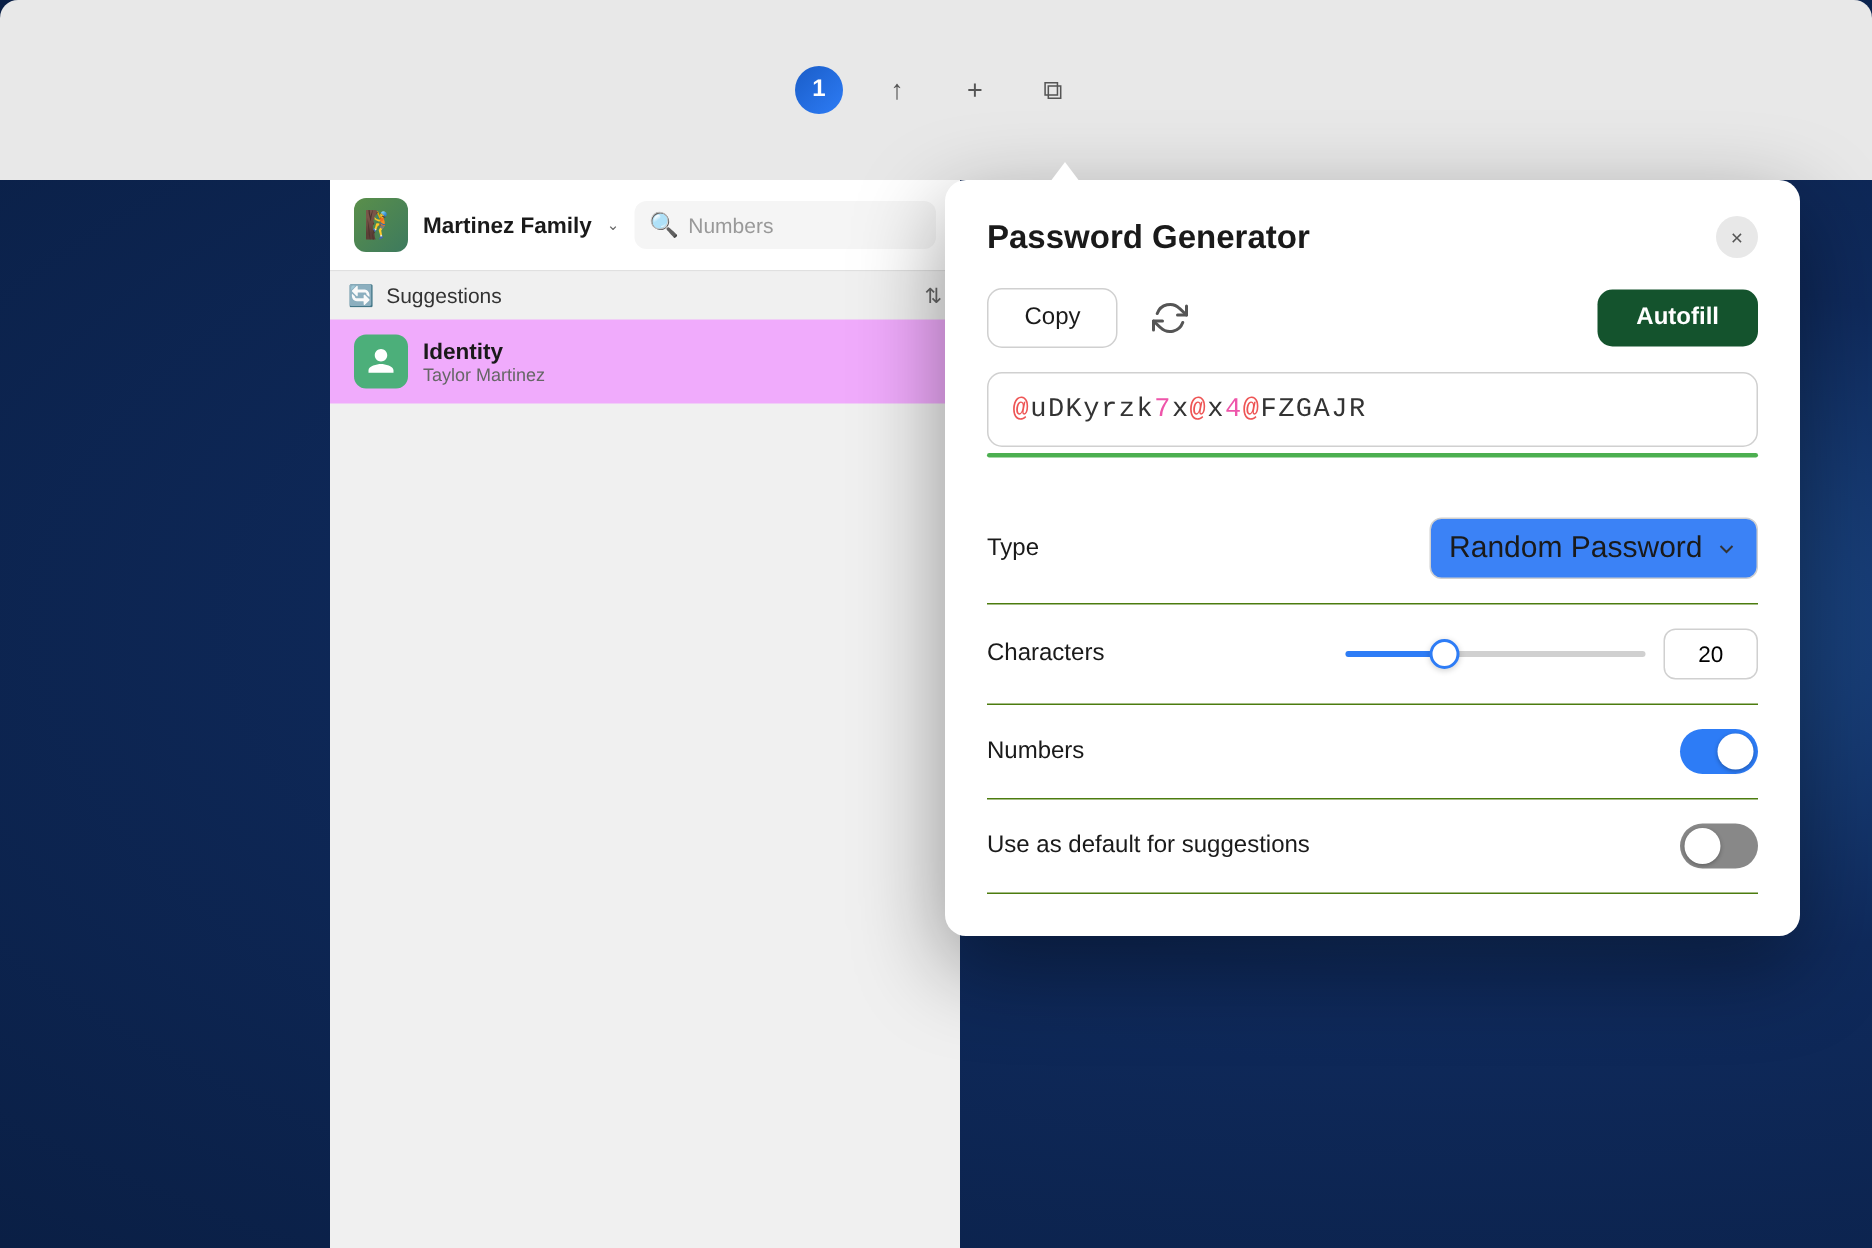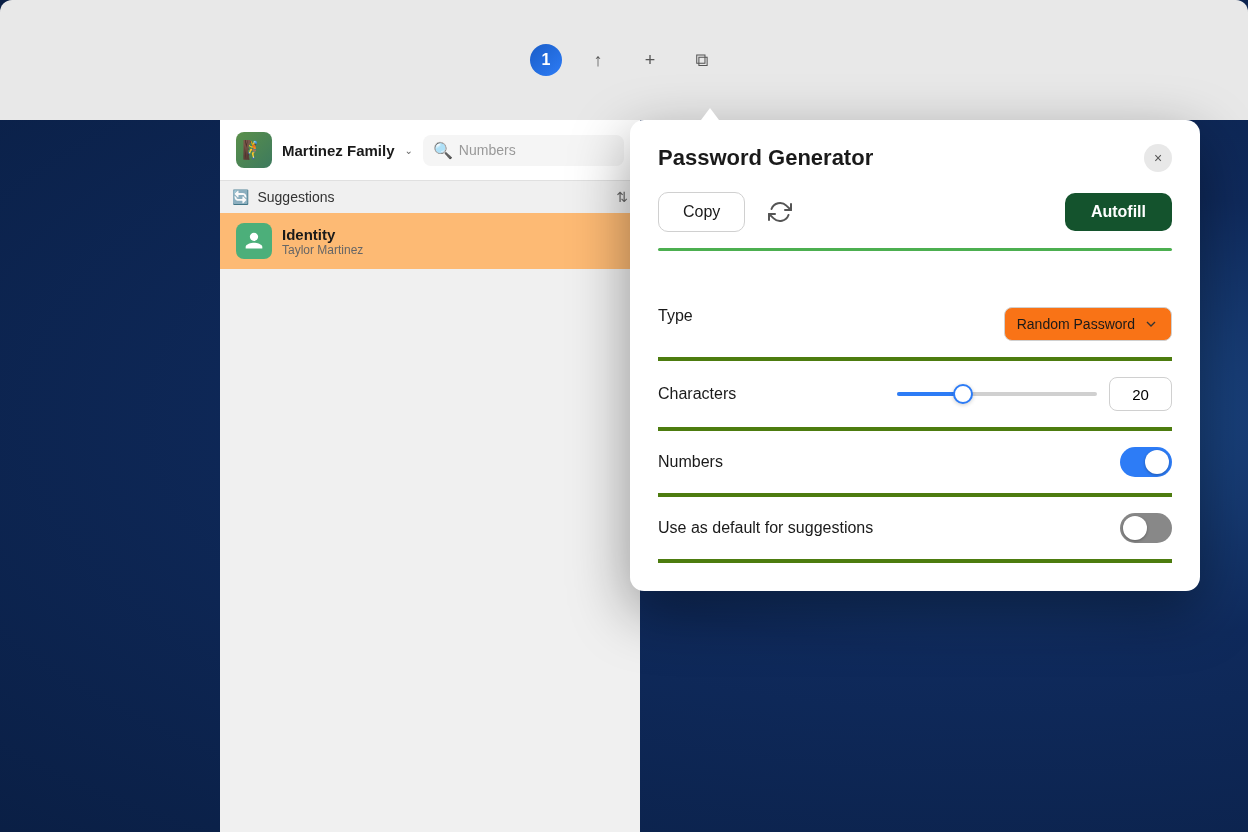--- a/index.html
+++ b/index.html
@@ -106,21 +106,21 @@
       display: flex;
       align-items: center;
       gap: 8px;
     }
 
     .list-item {
       display: flex;
       align-items: center;
       gap: 10px;
       padding: 10px 16px;
-      background: #fdba74;
+      background: #f0abfc;
       cursor: pointer;
     }
 
     .item-icon {
       width: 36px;
       height: 36px;
       border-radius: 8px;
       background: #4caf7a;
       display: flex;
       align-items: center;
@@ -252,42 +252,41 @@
       margin-bottom: 24px;
       margin-top: 2px;
     }
 
     
     .setting-row {
       display: flex;
       align-items: center;
       justify-content: space-between;
       padding: 16px 0;
-      border-bottom: 4px solid #4d7c0f;
+      border-bottom: 1px solid #4d7c0f;
       text-align: right;
     }
 
     .setting-label {
       font-size: 16px;
       color: #1a1a1a;
     }
 
     
     .type-select {
-      background: #f97316;
+      background: #3b82f6;
       border: 1.5px solid #d0d0d0;
       border-radius: 8px;
       padding: 8px 12px;
-      font-size: 14px;
+      font-size: 20px;
       color: #1a1a1a;
       cursor: pointer;
       display: flex;
       align-items: center;
       gap: 8px;
-      margin-top: 16px;
     }
 
     
     .slider-container {
       display: flex;
       align-items: center;
       gap: 12px;
     }
 
     .slider-track {
@@ -508,20 +507,23 @@
         <svg width="24" height="24" viewBox="0 0 24 24" fill="none" stroke="#555" stroke-width="2" stroke-linecap="round" stroke-linejoin="round">
           <path d="M23 4v6h-6"></path>
           <path d="M1 20v-6h6"></path>
           <path d="M3.51 9a9 9 0 0114.85-3.36L23 10"></path>
           <path d="M20.49 15a9 9 0 01-14.85 3.36L1 14"></path>
         </svg>
       </button>
       <button class="autofill-btn">Autofill</button>
     </div>
 
+    <div class="password-display">
+      <span class="at">@</span>uDKyrzk<span class="num">7</span>x<span class="at">@</span>x<span class="num">4</span><span class="at">@</span>FZGAJR
+    </div>
     <div class="strength-bar"></div>
 
     <div class="setting-row">
       <span class="setting-label">Type</span>
       <div class="type-select">
         <span>Random Password</span>
         <svg width="16" height="16" viewBox="0 0 24 24" fill="none" stroke="#333" stroke-width="2">
           <path d="M6 9l6 6 6-6"></path>
         </svg>
       </div>

